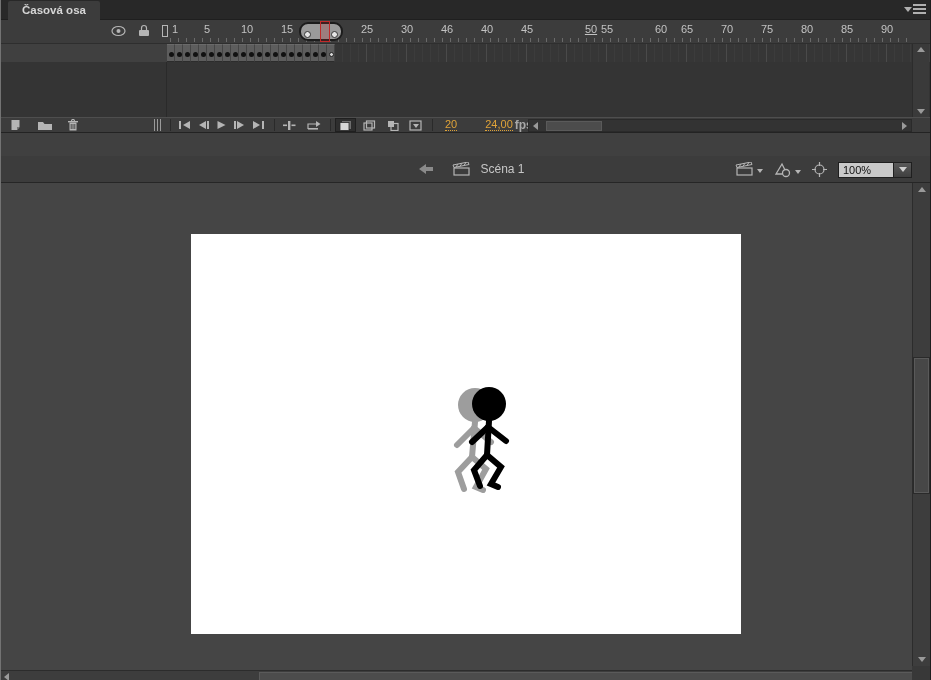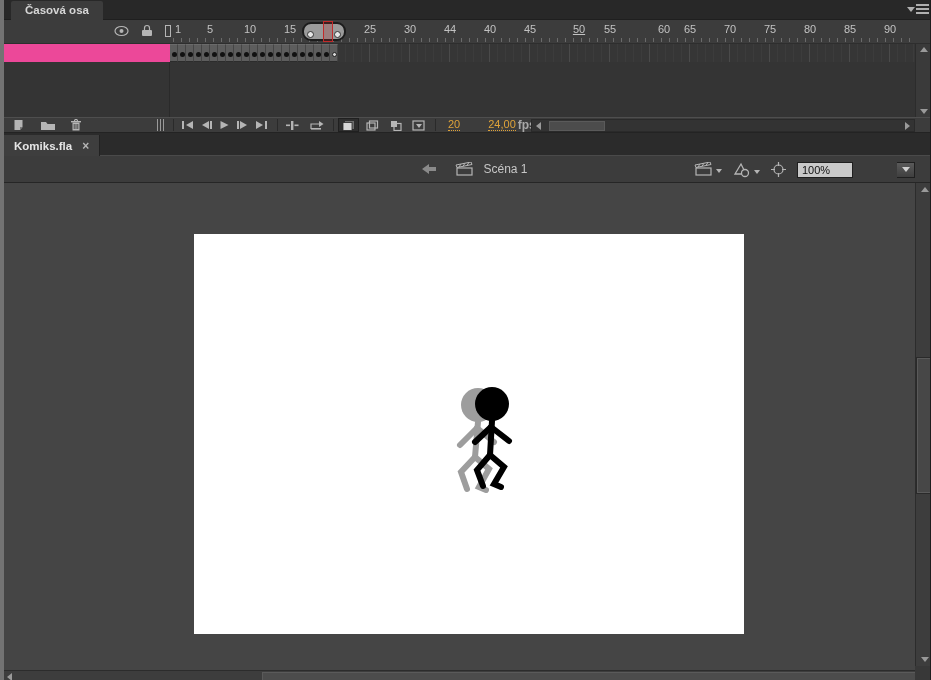--- a/index.html
+++ b/index.html
@@ -1,21 +1,21 @@
 <!DOCTYPE html>
 <html><head>
 <meta charset="utf-8">
 <style>
   * { margin:0; padding:0; box-sizing:border-box; }
   html,body { background:#222; }
   body { font-family:"Liberation Sans", sans-serif; }
   #app {
     position:relative; width:931px; height:680px; overflow:hidden;
-    background:#ec4899; color:#c8c8c8; font-size:11px;
-    border-left:4px solid #737373; border-right:1px solid #1e1e1e;
+    background:#404040; color:#c8c8c8; font-size:11px;
+    border-left:1px solid #737373; border-right:1px solid #1e1e1e;
   }
   
   .tl-tabstrip { position:absolute; left:0; top:0; width:931px; height:20px; background:#282828; border-bottom:1px solid #1f1f1f;}
   .tl-tab { position:absolute; left:7px; top:1px; height:19px; padding:0 14px; background:#3c3c3c;
             color:#d6d6d6; font-weight:bold; font-size:11.5px; line-height:19px; border-radius:2px 2px 0 0; }
   .panel-menu { position:absolute; right:6px; top:4px; width:22px; height:12px; cursor:pointer; }
   .panel-menu .lines { position:absolute; right:0; top:0; width:13px; height:11px;
       background:repeating-linear-gradient(#b0b0b0 0 2px, transparent 2px 4px); }
   .panel-menu .tri { position:absolute; left:0; top:3px; width:0; height:0;
       border-left:4px solid transparent; border-right:4px solid transparent; border-top:5px solid #b0b0b0; }
@@ -81,21 +81,21 @@
   .doc-title { font-weight:bold; color:#e6e6e6; font-size:11.5px; }
   .doc-close { color:#b5b5b5; font-size:12px; font-weight:bold; cursor:pointer; }
 
   
   .edit-bar { position:absolute; left:0; top:156px; width:931px; height:27px; background:#3c3c3c;
       border-bottom:1px solid #262626; display:flex; align-items:center;justify-content:center; }
   .scene-name { color:#c6c6c6; font-size:12px; margin-left:8px; }
   .eb-right { position:absolute; right:20px; top:0; height:27px; display:flex; align-items:center; gap:10px; }
   .dd-tri { width:0; height:0; border-left:3px solid transparent; border-right:3px solid transparent;
       border-top:4px solid #b5b5b5; margin-left:2px; align-self:flex-end; margin-bottom:4px;}
-  .zoom-box { display:flex; align-items:center;gap:44px; }
+  .zoom-box { display:flex; align-items:center; }
   .zoom-field { width:56px; height:16px; background:#c9c9c9; border:1px solid #1f1f1f;
       color:#111; font-size:11px; line-height:15px; padding-left:4px; }
   .zoom-btn { width:18px; height:16px; background:linear-gradient(#5a5a5a,#3f3f3f); border:1px solid #1f1f1f; border-left:none;
       display:flex; align-items:center; justify-content:center; cursor:pointer; }
   .zoom-btn .t { width:0; height:0; border-left:4px solid transparent; border-right:4px solid transparent; border-top:5px solid #cfcfcf; }
 
   
   .stage { position:absolute; left:0; top:183px; width:911px; height:487px; background:#454545; overflow:hidden; }
   .canvas { position:absolute; left:190px; top:51px; width:550px; height:400px; background:#ffffff; }
   .stage-vscroll { position:absolute; left:911px; top:183px; width:18px; height:483px; background:#3d3d3d; border-left:1px solid #2c2c2c; }
@@ -137,24 +137,24 @@
       <span style="display:inline-block;width:6px;height:12px;border:1px solid #b5b5b5;"></span>
     </div>
     <div class="ruler">
         <span class="rnum" style="left: 8px;">1</span>
         <span class="rnum" style="left: 40px;">5</span>
         <span class="rnum" style="left: 80px;">10</span>
         <span class="rnum" style="left: 120px;">15</span>
         <span class="rnum" style="left: 160px;">20</span>
         <span class="rnum" style="left: 200px;">25</span>
         <span class="rnum" style="left: 240px;">30</span>
-        <span class="rnum" style="left: 280px;">44</span>
+        <span class="rnum" style="left: 280px;">46</span>
         <span class="rnum" style="left: 320px;">40</span>
         <span class="rnum" style="left: 360px;">45</span>
-        <span class="rnum" style="left: 409px; text-decoration: underline;">50</span>
+        <span class="rnum" style="left: 424px; text-decoration: underline;">50</span>
         <span class="rnum" style="left: 440px;">55</span>
         <span class="rnum" style="left: 494px;">60</span>
         <span class="rnum" style="left: 520px;">65</span>
         <span class="rnum" style="left: 560px;">70</span>
         <span class="rnum" style="left: 600px;">75</span>
         <span class="rnum" style="left: 640px;">80</span>
         <span class="rnum" style="left: 680px;">85</span>
         <span class="rnum" style="left: 720px;">90</span>
       </div>
     <div class="ruler-ticks"></div>
@@ -413,26 +413,20 @@
     <span class="hot" style="margin-left:14px;">0,8</span>
     <span class="unit">s</span>
   </div>
 
   <div class="tl-hscroll">
     <span class="sb-arrow sb-left" style="position:absolute;left:4px;top:2px;"></span>
     <span class="tl-hthumb"></span>
     <span class="sb-arrow sb-right" style="position:absolute;right:4px;top:2px;"></span>
   </div>
 
-  <div class="doc-bar">
-    <div class="doc-tab">
-      <span class="doc-title">Komiks.fla</span>
-      <span class="doc-close">×</span>
-    </div>
-  </div>
 
   <div class="edit-bar">
     <svg width="16" height="12" style="margin-left:10px;">
       <path d="M1 6 l7-5 v3 h7 v4 h-7 v3 z" fill="#8a8a8a"></path>
     </svg>
     <svg width="20" height="15" style="margin-left:18px;">
       <rect x="2" y="6" width="15" height="7" fill="none" stroke="#b5b5b5" stroke-width="1.2"></rect>
       <path d="M2 5.5 l15-3 -1-2.5 -15 3 z" fill="none" stroke="#b5b5b5" stroke-width="1"></path>
       <path d="M4 5 l2-3 M8 4.2 l2-3 M12 3.4 l2-3" stroke="#b5b5b5" stroke-width="1"></path>
     </svg>

